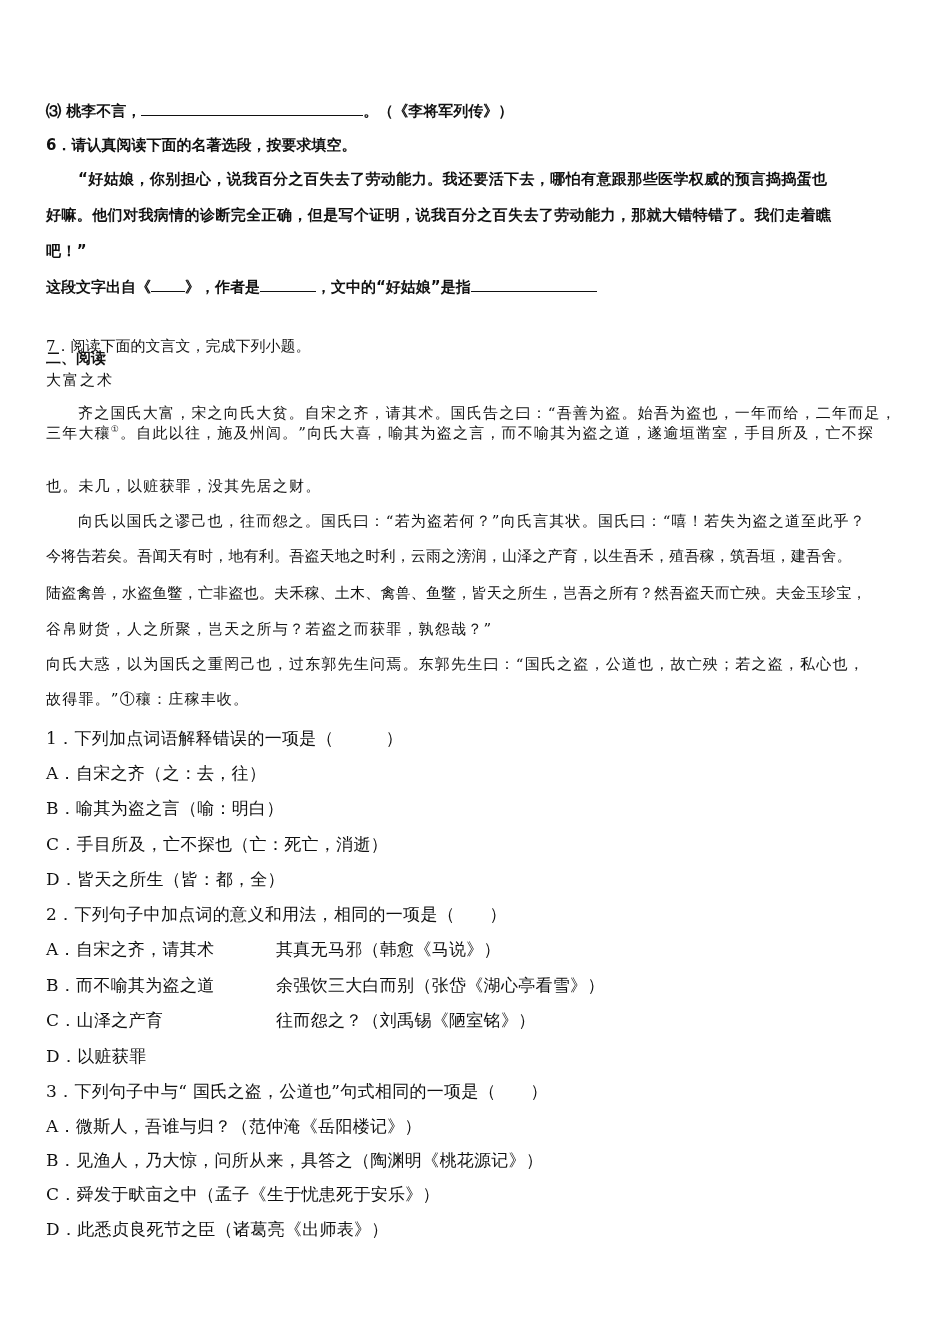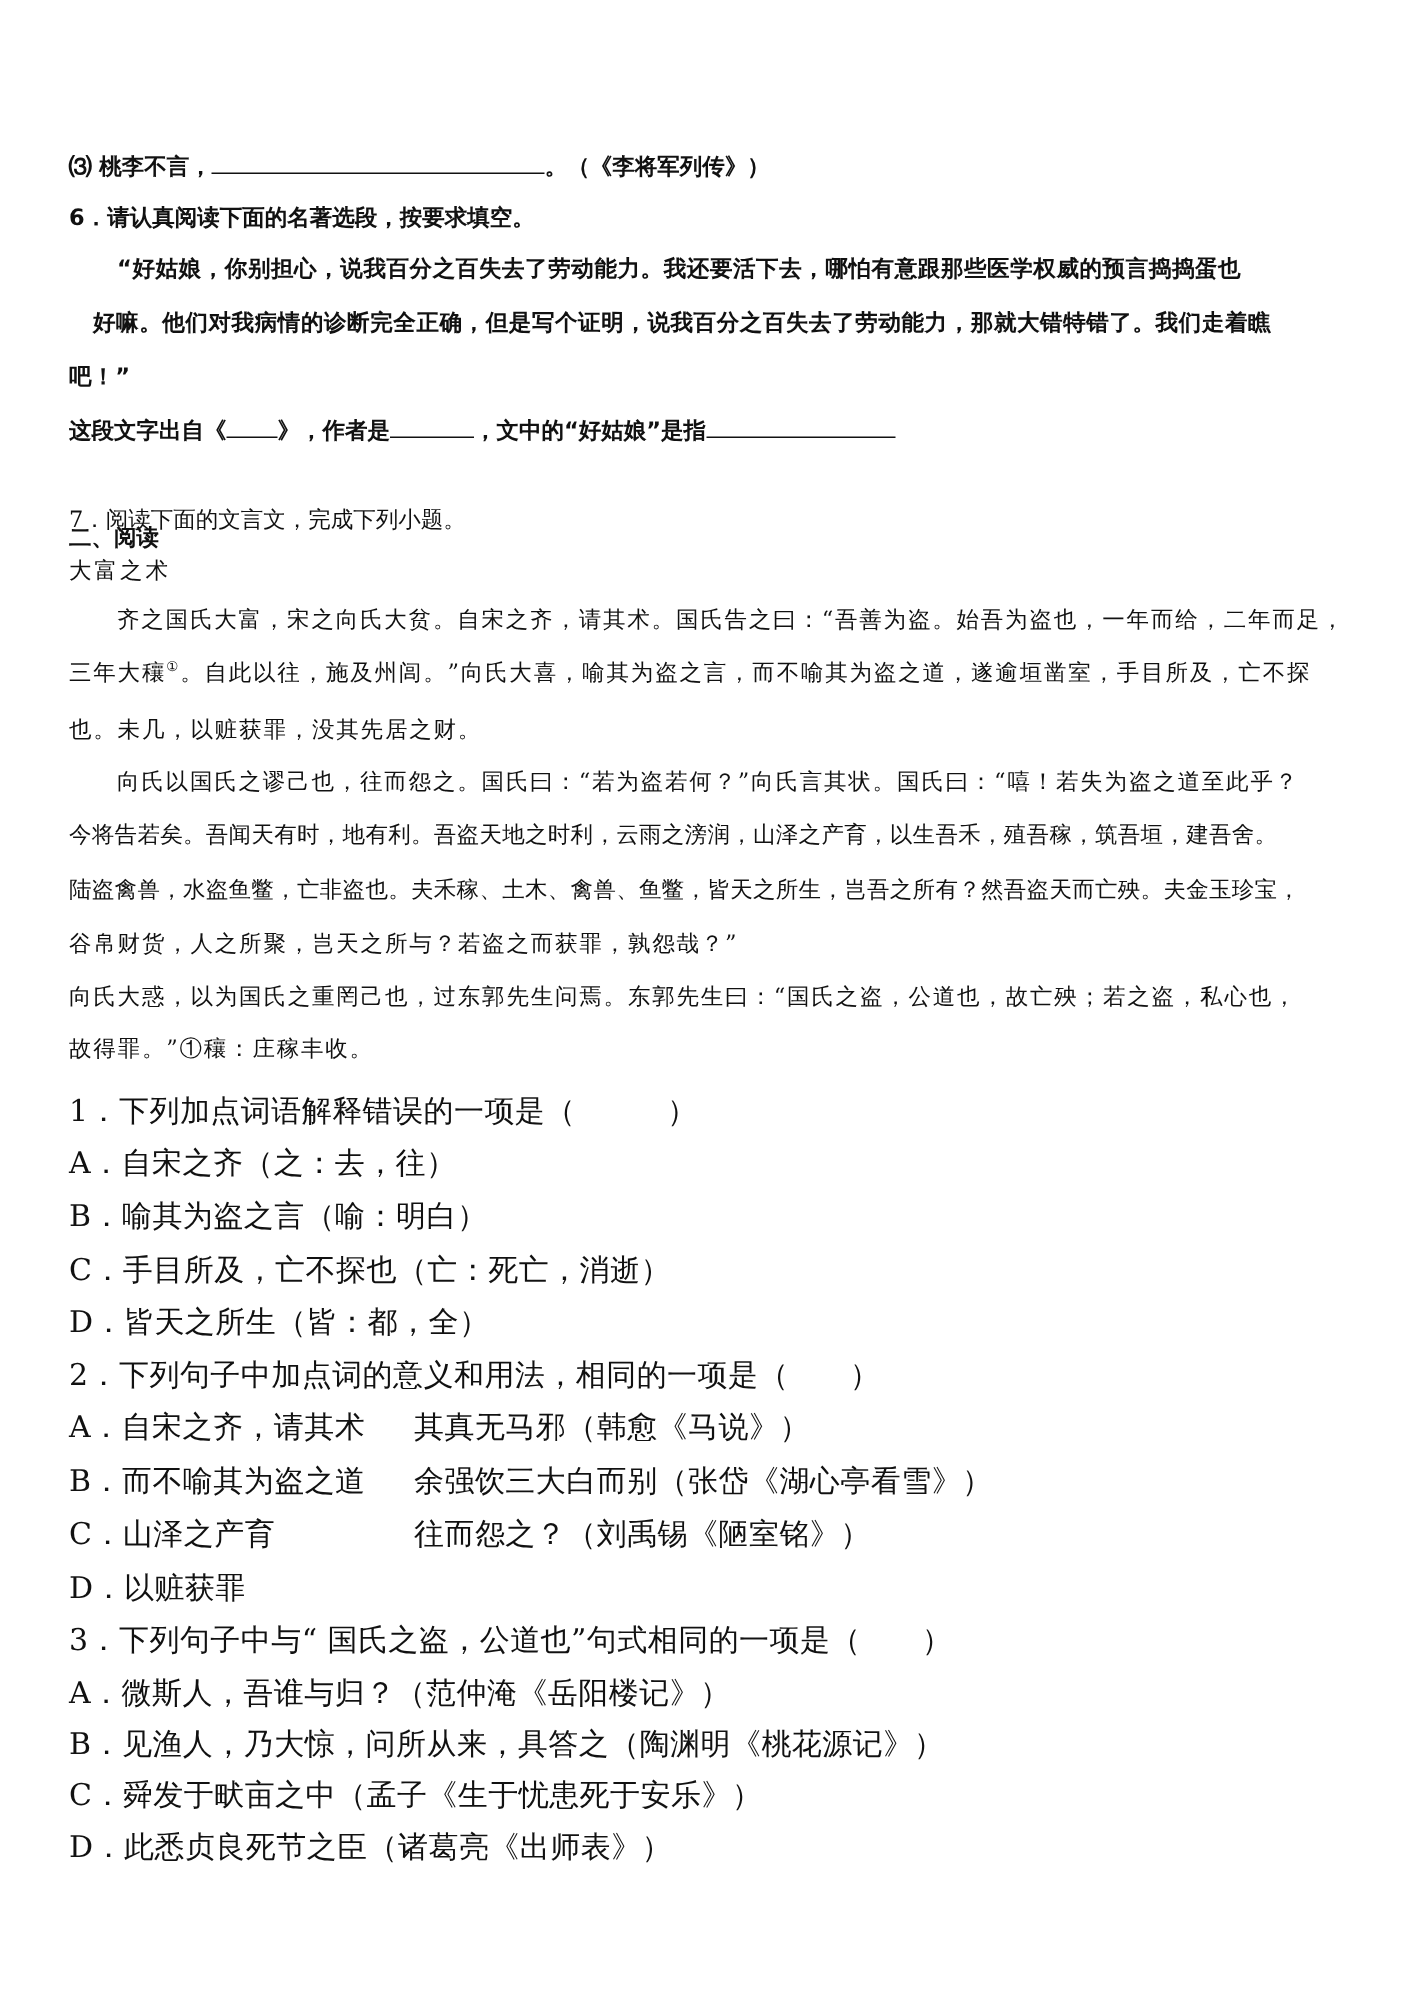--- a/index.html
+++ b/index.html
@@ -7,37 +7,37 @@
     width: 950px; height: 1344px; position: relative; overflow: hidden;
     font-family: "DejaVu Serif", "Liberation Serif", serif;
     color: #111;
   }
   .abs { position: absolute; left: 46px; white-space: nowrap; }
   .bold { font-weight: bold; font-family: "DejaVu Sans", "Liberation Sans", sans-serif; }
   .q5-3 { top: 101px; font-size: 15px; }
   .q6 { top: 136px; font-size: 15px; }
   .quote { font-size: 15px; letter-spacing: 0.4px; }
   .quote-l1 { top: 170px; left: 78px; }
-  .quote-l2 { top: 206px; margin-left: 16px; }
+  .quote-l2 { top: 206px; }
   .quote-l3 { top: 242px; }
   .q6-fill { top: 277px; font-size: 15px; }
   .sec2 { top: 311px; font-size: 15px; margin-top: 38px; }
   .q7 { top: 337px; font-size: 15px; }
   .title { top: 371px; font-size: 15px; letter-spacing: 2px; }
   .pass { font-size: 15px; letter-spacing: 1.2px; }
   .p1 { top: 404px; left: 78px; }
-  .p2 { top: 439px; text-align: center; }
+  .p2 { top: 424px; text-align: center; }
   .p3 { top: 477px; }
   .p4 { top: 512px; left: 78px; }
   .p5 { top: 547px; }
   .p6 { top: 584px; }
   .p7 { top: 620px; }
   .p8 { top: 655px; }
   .p9 { top: 690px; }
-  .qline { font-size: 20px; letter-spacing: 0.3px; }
+  .qline { font-size: 17px; letter-spacing: 0.3px; }
   .col2 { position: absolute; left: 276px; }
   .blank { display: inline-block; border-bottom: 1px solid #111; height: 14px; vertical-align: baseline; }
   sup { font-size: 9px; }
 </style>
 </head>
 <body>
 
 <div class="abs q5-3 bold">
   <span>⑶ 桃李不言，</span><span class="blank" style="width:222px;"></span><span>。（《李将军列传》）</span>
 </div>

